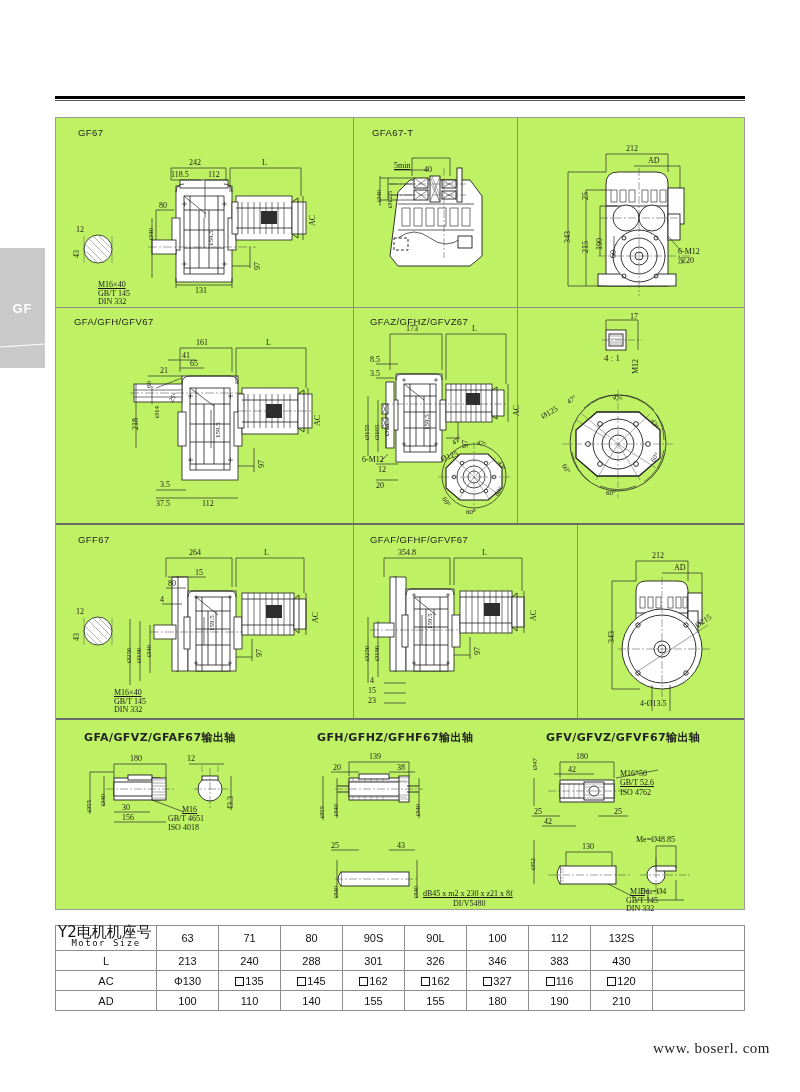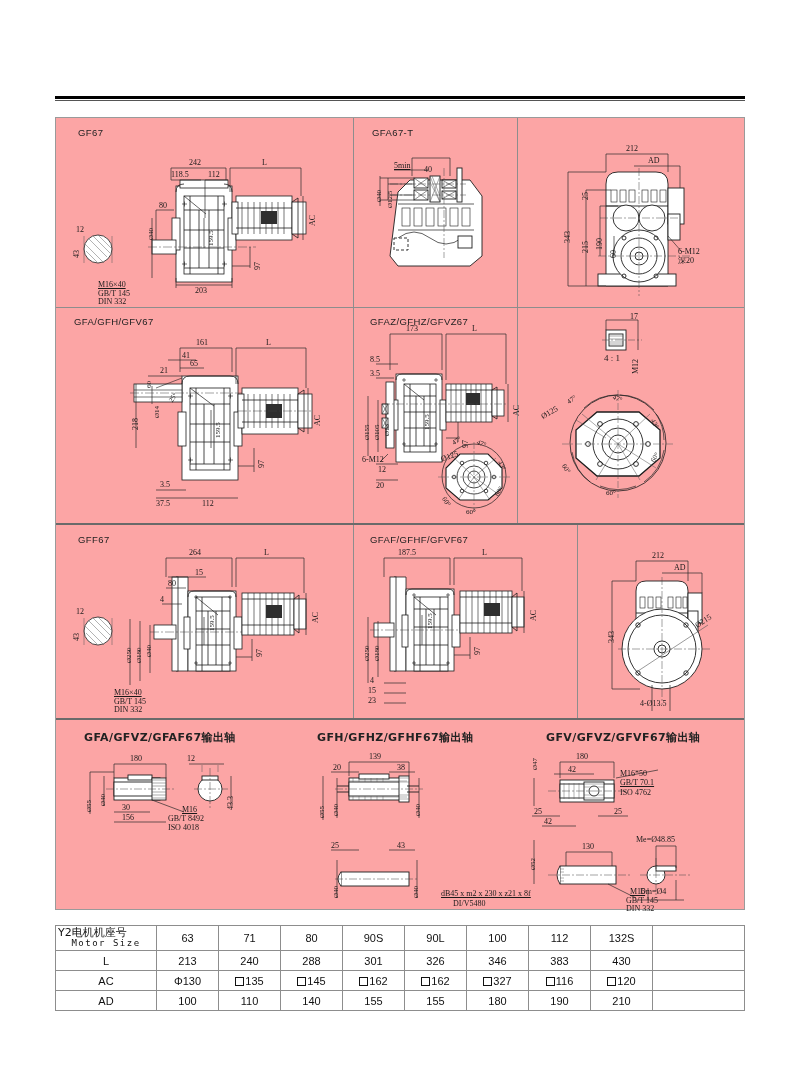--- a/index.html
+++ b/index.html
@@ -21,21 +21,21 @@
       justify-content:center;letter-spacing:1px;}
   .side-tab .slash{position:absolute;left:0;bottom:22px;width:100%;height:1px;
       background:#fff;transform:rotate(-4deg);}
 
   .footer{position:absolute;left:0;top:1040px;width:770px;text-align:right;
       font-family:"Liberation Serif",serif;font-size:15px;letter-spacing:.5px;
       color:#222;}
 
   
   .frame{position:absolute;left:55px;top:117px;width:690px;height:793px;
-      border:1px solid #9a9a9a;box-sizing:border-box;background:#fca5a5;}
+      border:1px solid #9a9a9a;box-sizing:border-box;background:#bef264;}
 
   .rowline{position:absolute;left:0;width:100%;height:1px;background:#8d8d8d;}
   .rowline.heavy{height:2px;background:#6a6a6a;}
   .vline{position:absolute;width:1px;background:#8d8d8d;}
 
   .panel{position:absolute;box-sizing:border-box;}
   .ptitle{position:absolute;font-family:"Liberation Sans",sans-serif;
       font-size:9.5px;color:#222;letter-spacing:.4px;white-space:nowrap;}
   .ptitle.cn{font-family:"DejaVu Sans",sans-serif;font-size:11px;font-weight:600;}
 
@@ -47,39 +47,43 @@
   .dim.u{text-decoration:underline;}
 
   svg.dwg{position:absolute;overflow:visible;}
 
   
   .spec{position:absolute;left:55px;top:925px;width:690px;
         border-collapse:collapse;font-family:"Liberation Sans",sans-serif;}
   .spec td{border:1px solid #8d8d8d;height:19px;text-align:center;
         font-size:11px;color:#111;padding:0;}
   .spec td.hdr{width:96px;font-size:10px;line-height:11px;padding:1px 2px;}
-  .spec td.hdr .cn{font-family:"DejaVu Sans",sans-serif;font-size:11px;display:block;text-align:left;}
+  .spec td.hdr .cn{font-family:"DejaVu Sans",sans-serif;font-size:15px;display:block;text-align:left;}
   .spec td.hdr .en{font-family:"DejaVu Sans Mono",monospace;font-size:9px;display:block;letter-spacing:1.5px;}
   .spec td.lbl{width:96px;font-size:11px;}
   .spec td.val{width:61px;margin-left:36px;}
   .spec td.tail{border-left:1px solid #8d8d8d;}
   .sq{display:inline-block;width:7px;height:7px;border:1px solid #111;
       margin-right:1px;vertical-align:-1px;}
 </style>
 </head>
 <body>
 
 <div id="page">
 
   <div class="top-rule">
     <i class="thick"></i>
       <i class="gap"></i>
       <i class="thin"></i>
   </div>
 
+  <div class="side-tab">
+    <span>GF</span>
+    <span class="slash"></span>
+  </div>
 
   <div class="frame">
 
     <div class="rowline" style="top:189px"></div>
     <div class="rowline heavy" style="top:405px"></div>
     <div class="rowline heavy" style="top:600px"></div>
 
     <div class="vline" style="left:461px;top:0;height:405px"></div>
     <div class="vline" style="left:297px;top:0;height:189px"></div>
     <div class="vline" style="left:297px;top:190px;height:215px"></div>
@@ -167,21 +171,21 @@
       </svg>
 
       <div class="dim" style="left:133px;top:41px">242</div>
       <div class="dim" style="left:206px;top:41px">L</div>
       <div class="dim" style="left:115px;top:53px">118.5</div>
       <div class="dim" style="left:152px;top:53px">112</div>
       <div class="dim v" style="left:253px;top:108px">AC</div>
       <div class="dim" style="left:103px;top:84px">80</div>
       <div class="dim v sm" style="left:152px;top:128px">159.5</div>
       <div class="dim v" style="left:198px;top:152px">97</div>
-      <div class="dim" style="left:139px;top:169px">203</div>
+      <div class="dim" style="left:139px;top:169px">131</div>
       <div class="dim" style="left:20px;top:108px">12</div>
       <div class="dim v" style="left:17px;top:140px">43</div>
       <div class="dim v sm" style="left:92px;top:122px">Ø40</div>
       <div class="dim u" style="left:42px;top:163px">M16×40</div>
       <div class="dim" style="left:42px;top:172px">GB/T 145</div>
       <div class="dim" style="left:42px;top:180px">DIN 332</div>
     </div>
 
     <div class="panel" style="left:298px;top:0;width:163px;height:189px">
       <div class="ptitle" style="left:18px;top:9px">GFA67-T</div>
@@ -696,21 +700,21 @@
             <line x1="14" y1="92" x2="14" y2="158"></line>
             <line x1="24" y1="96" x2="24" y2="152"></line>
             <line x1="30" y1="158" x2="52" y2="158"></line>
             <line x1="30" y1="168" x2="52" y2="168"></line>
             <line x1="30" y1="178" x2="52" y2="178"></line>
             <line x1="68" y1="90" x2="68" y2="120"></line>
           </g>
         </g>
       </svg>
 
-      <div class="dim" style="left:44px;top:24px">187.5</div>
+      <div class="dim" style="left:44px;top:24px">354.8</div>
       <div class="dim" style="left:128px;top:24px">L</div>
       <div class="dim v" style="left:176px;top:96px">AC</div>
       <div class="dim v sm" style="left:73px;top:104px">159.5</div>
       <div class="dim v" style="left:120px;top:130px">97</div>
       <div class="dim v sm" style="left:10px;top:136px">Ø250</div>
       <div class="dim v sm" style="left:20px;top:136px">Ø180</div>
       <div class="dim" style="left:16px;top:152px">4</div>
       <div class="dim" style="left:14px;top:162px">15</div>
       <div class="dim" style="left:14px;top:172px">23</div>
     </div>
@@ -803,21 +807,21 @@
         </g>
       </svg>
       <div class="dim" style="left:74px;top:35px">180</div>
       <div class="dim" style="left:131px;top:35px">12</div>
       <div class="dim v sm" style="left:30px;top:92px">Ø55</div>
       <div class="dim v sm" style="left:44px;top:86px">Ø40</div>
       <div class="dim" style="left:66px;top:84px">30</div>
       <div class="dim" style="left:66px;top:94px">156</div>
       <div class="dim v" style="left:171px;top:90px">43.3</div>
       <div class="dim u" style="left:126px;top:86px">M16</div>
-      <div class="dim" style="left:112px;top:95px">GB/T 8492</div>
+      <div class="dim" style="left:112px;top:95px">GB/T 4651</div>
       <div class="dim" style="left:112px;top:104px">ISO 4018</div>
     </div>
 
     <div class="panel" style="left:241px;top:602px;width:210px;height:191px">
       <div class="ptitle cn" style="left:20px;top:10px">GFH/GFHZ/GFHF67输出轴</div>
 
       <svg class="dwg" style="left:0;top:0" width="210" height="191">
         <g stroke="#1d1d1d" fill="none" stroke-width="0.9">
           <rect x="52" y="58" width="58" height="22" fill="#fff"></rect>
           <rect x="52" y="62" width="58" height="14" fill="#fff"></rect>
@@ -871,21 +875,21 @@
       <div class="dim" style="left:72px;top:33px">139</div>
       <div class="dim" style="left:36px;top:44px">20</div>
       <div class="dim" style="left:100px;top:44px">38</div>
       <div class="dim v sm" style="left:22px;top:98px">Ø55</div>
       <div class="dim v sm" style="left:36px;top:96px">Ø40</div>
       <div class="dim v sm" style="left:118px;top:96px">Ø40</div>
       <div class="dim" style="left:34px;top:122px">25</div>
       <div class="dim" style="left:100px;top:122px">43</div>
       <div class="dim v sm" style="left:36px;top:178px">Ø40</div>
       <div class="dim v sm" style="left:116px;top:178px">Ø40</div>
-      <div class="dim u" style="left:144px;top:170px">dB45 x m2 x 230 x z21 x 8f</div>
+      <div class="dim u" style="left:126px;top:170px">dB45 x m2 x 230 x z21 x 8f</div>
       <div class="dim" style="left:156px;top:180px">DI/V5480</div>
     </div>
 
     <div class="panel" style="left:452px;top:602px;width:237px;height:191px">
       <div class="ptitle cn" style="left:38px;top:10px">GFV/GFVZ/GFVF67输出轴</div>
 
       <svg class="dwg" style="left:0;top:0" width="237" height="191">
         <g stroke="#1d1d1d" fill="none" stroke-width="0.9">
           <rect x="52" y="60" width="54" height="22" fill="#fff"></rect>
           <rect x="52" y="64" width="54" height="14" fill="#fff"></rect>
@@ -938,21 +942,21 @@
             <line x1="140" y1="168" x2="140" y2="180"></line>
             <line x1="168" y1="160" x2="168" y2="180"></line>
             <line x1="128" y1="180" x2="176" y2="180"></line>
           </g>
         </g>
       </svg>
       <div class="dim v sm" style="left:24px;top:50px">Ø47</div>
       <div class="dim" style="left:68px;top:33px">180</div>
       <div class="dim" style="left:60px;top:46px">42</div>
       <div class="dim" style="left:112px;top:50px">M16*50</div>
-      <div class="dim u" style="left:112px;top:59px">GB/T 70.1</div>
+      <div class="dim u" style="left:112px;top:59px">GB/T 52.6</div>
       <div class="dim" style="left:112px;top:69px">ISO 4762</div>
       <div class="dim" style="left:26px;top:88px">25</div>
       <div class="dim" style="left:106px;top:88px">25</div>
       <div class="dim" style="left:36px;top:98px">42</div>
       <div class="dim v sm" style="left:22px;top:150px">Ø52</div>
       <div class="dim" style="left:74px;top:123px">130</div>
       <div class="dim u" style="left:122px;top:168px">M16</div>
       <div class="dim" style="left:118px;top:177px">GB/T 145</div>
       <div class="dim" style="left:118px;top:185px">DIN 332</div>
       <div class="dim" style="left:128px;top:116px">Me=Ø48.85</div>
@@ -1010,14 +1014,15 @@
         <td class="val">155</td>
         <td class="val">155</td>
         <td class="val">180</td>
         <td class="val">190</td>
         <td class="val">210</td>
         <td class="tail"></td>
       </tr>
     </tbody>
   </table>
 
+  <div class="footer">www. boserl. com</div>
 
 </div>
 
 </body></html>

